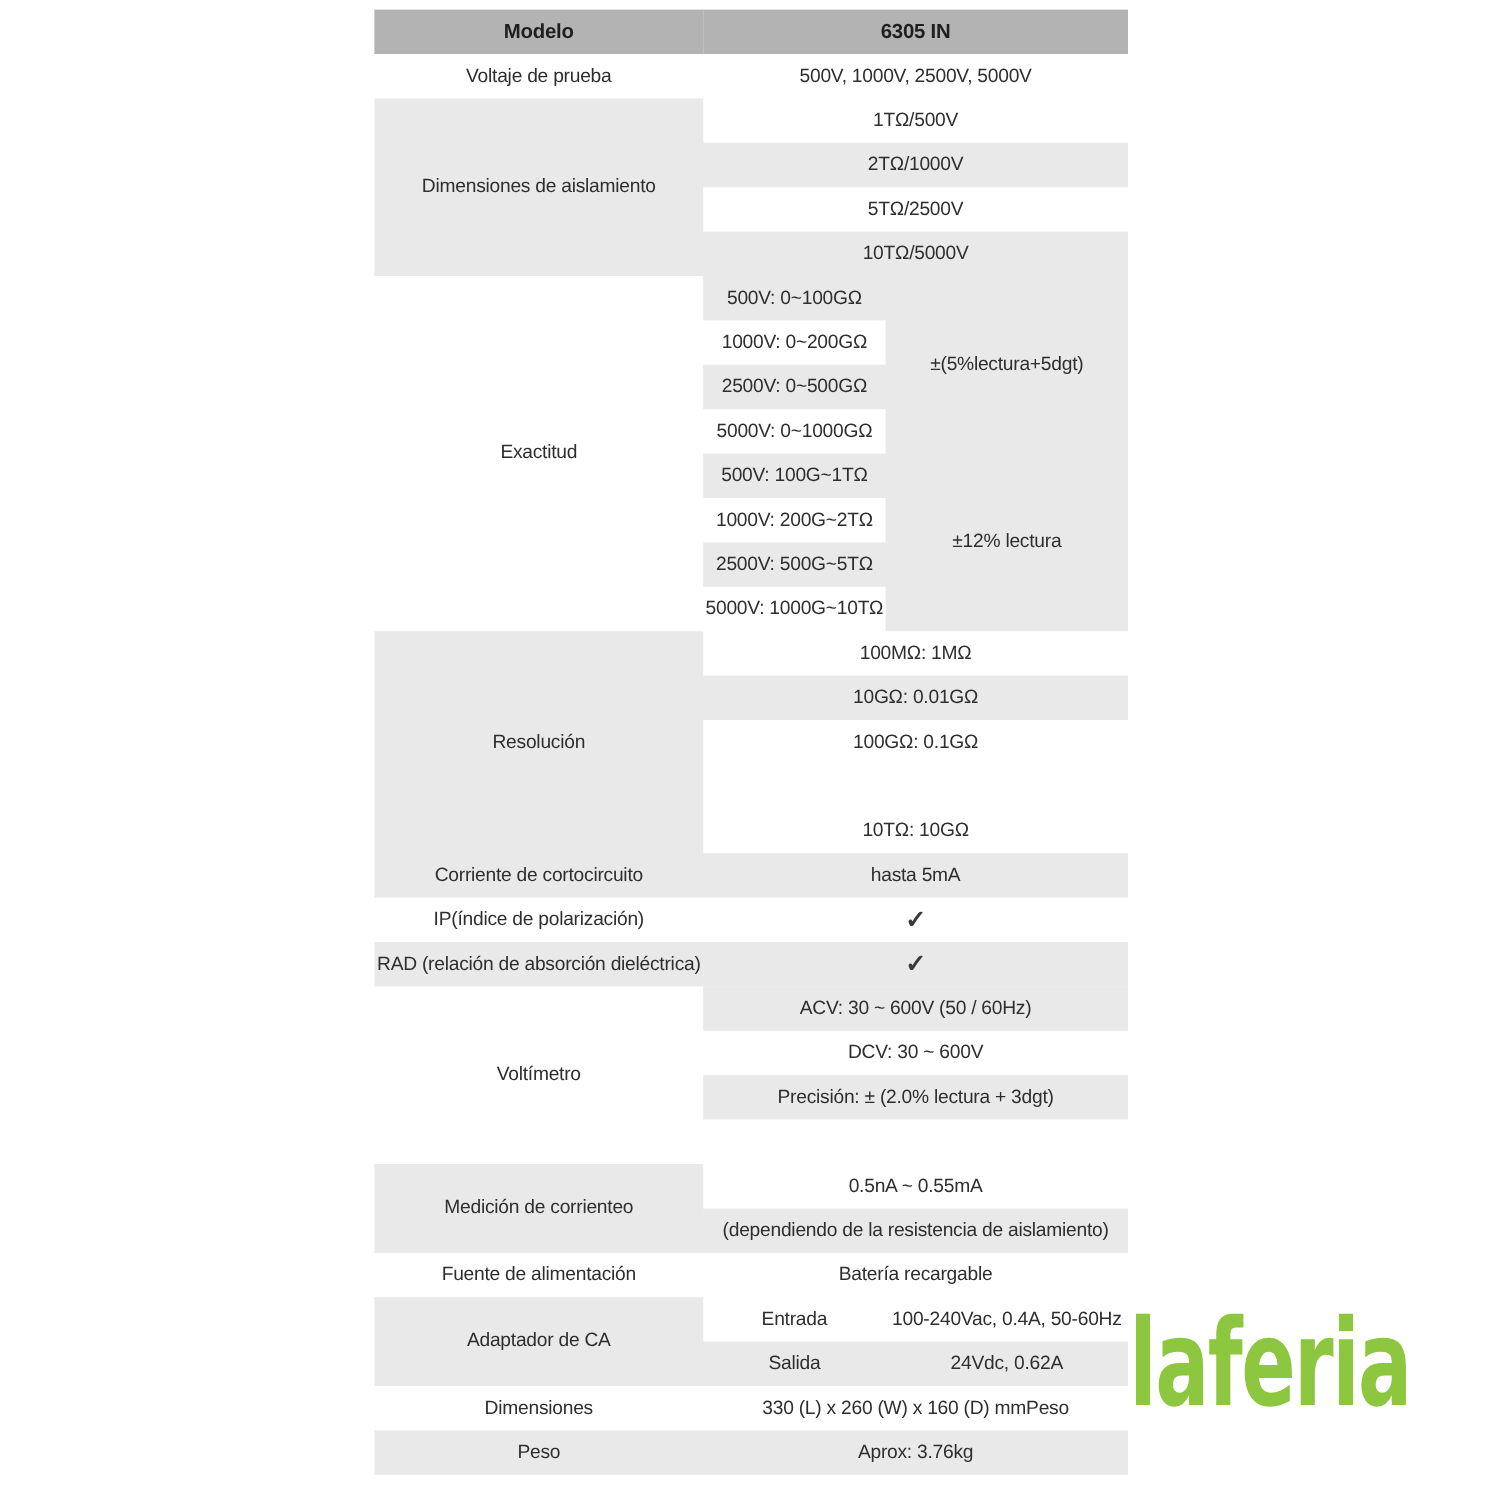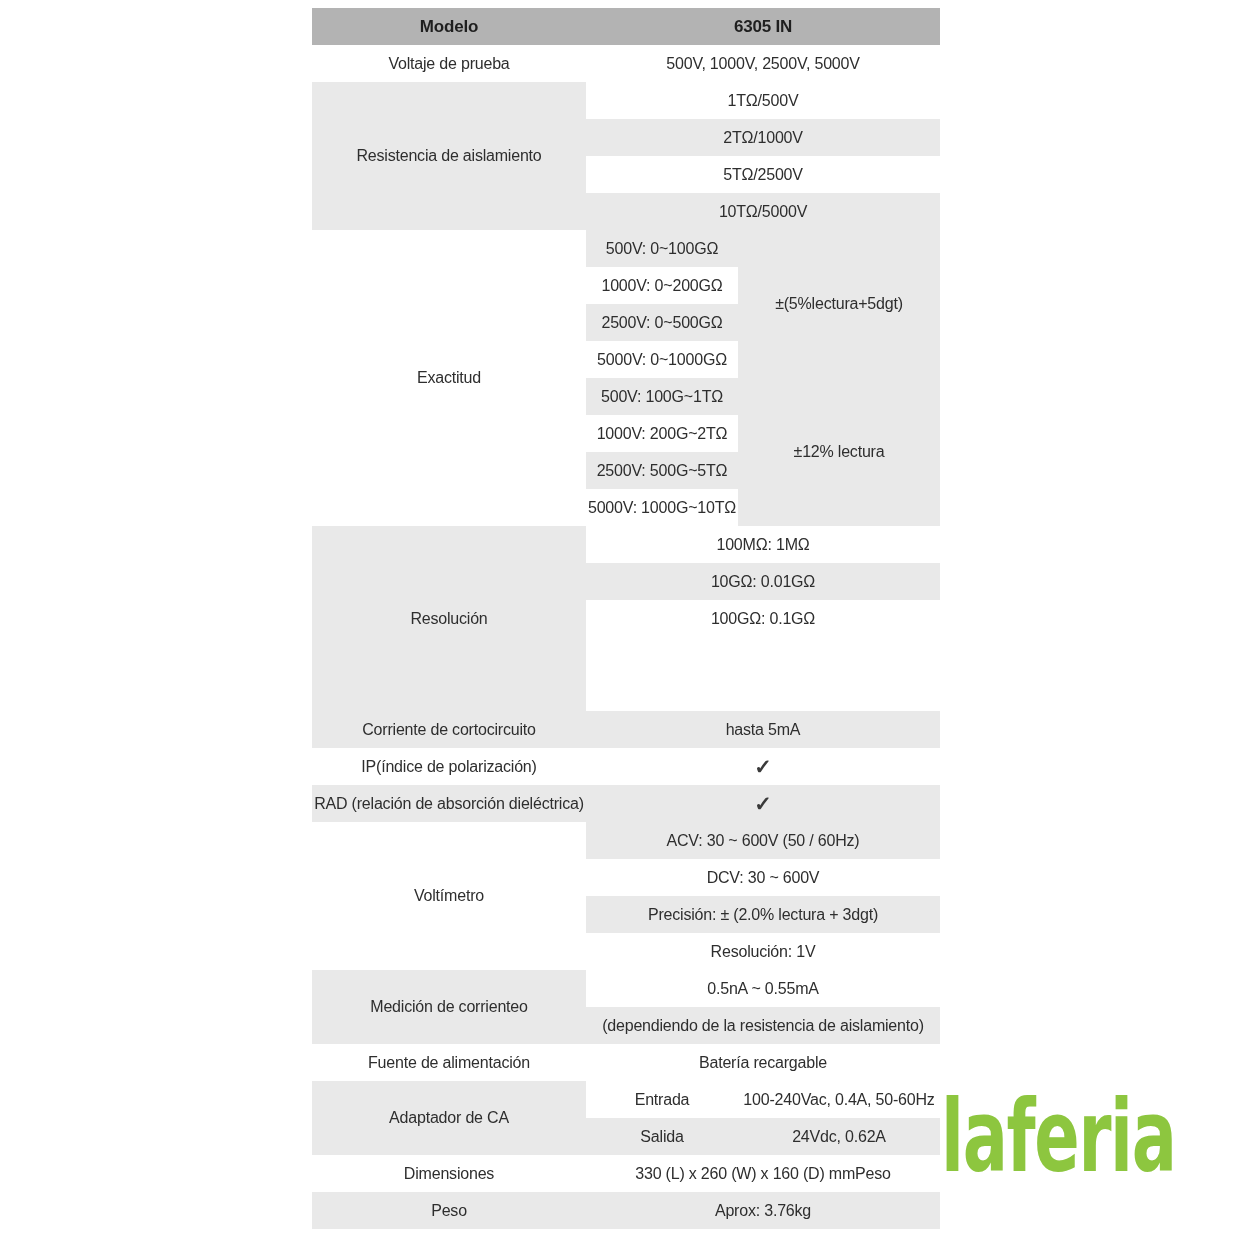--- a/index.html
+++ b/index.html
@@ -79,21 +79,21 @@
   <span class="watermark wm3">laferia</span>
 
   <div class="spec-table">
 
     <div class="c h" style="grid-area:1/1/2/2">Modelo</div>
     <div class="c h" style="grid-area:1/2/2/4">6305 IN</div>
 
     <div class="c" style="grid-area:2/1/3/2">Voltaje de prueba</div>
     <div class="c" style="grid-area:2/2/3/4">500V, 1000V, 2500V, 5000V</div>
 
-    <div class="c g" style="grid-area:3/1/7/2">Resistencia de aislamiento</div>
+    <div class="c g" style="grid-area:3/1/7/2">Dimensiones de aislamiento</div>
     <div class="c" style="grid-area:3/2/4/4">1TΩ/500V</div>
     <div class="c g" style="grid-area:4/2/5/4">2TΩ/1000V</div>
     <div class="c" style="grid-area:5/2/6/4">5TΩ/2500V</div>
     <div class="c g" style="grid-area:6/2/7/4">10TΩ/5000V</div>
 
     <div class="c" style="grid-area:7/1/15/2">Exactitud</div>
     <div class="c g" style="grid-area:7/2/8/3">500V: 0~100GΩ</div>
     <div class="c" style="grid-area:8/2/9/3">1000V: 0~200GΩ</div>
     <div class="c g" style="grid-area:9/2/10/3">2500V: 0~500GΩ</div>
     <div class="c" style="grid-area:10/2/11/3">5000V: 0~1000GΩ</div>
@@ -101,35 +101,35 @@
     <div class="c" style="grid-area:12/2/13/3">1000V: 200G~2TΩ</div>
     <div class="c g" style="grid-area:13/2/14/3">2500V: 500G~5TΩ</div>
     <div class="c" style="grid-area:14/2/15/3">5000V: 1000G~10TΩ</div>
     <div class="c g" style="grid-area:7/3/11/4">±(5%lectura+5dgt)</div>
     <div class="c g" style="grid-area:11/3/15/4">±12% lectura</div>
 
     <div class="c g" style="grid-area:15/1/20/2">Resolución</div>
     <div class="c" style="grid-area:15/2/16/4">100MΩ: 1MΩ</div>
     <div class="c g" style="grid-area:16/2/17/4">10GΩ: 0.01GΩ</div>
     <div class="c" style="grid-area:17/2/18/4">100GΩ: 0.1GΩ</div>
+    <div class="c" style="grid-area:19/2/20/4">10TΩ: 10GΩ</div>
 
     <div class="c g" style="grid-area:20/1/21/2">Corriente de cortocircuito</div>
     <div class="c g" style="grid-area:20/2/21/4">hasta 5mA</div>
 
     <div class="c" style="grid-area:21/1/22/2">IP(índice de polarización)</div>
     <div class="c check" style="grid-area:21/2/22/4">✓</div>
 
     <div class="c g" style="grid-area:22/1/23/2">RAD (relación de absorción dieléctrica)</div>
     <div class="c g check" style="grid-area:22/2/23/4">✓</div>
 
     <div class="c" style="grid-area:23/1/27/2">Voltímetro</div>
     <div class="c g" style="grid-area:23/2/24/4">ACV: 30 ~ 600V (50 / 60Hz)</div>
     <div class="c" style="grid-area:24/2/25/4">DCV: 30 ~ 600V</div>
     <div class="c g" style="grid-area:25/2/26/4">Precisión: ± (2.0% lectura + 3dgt)</div>
-    <div class="c" style="grid-area:26/2/27/4">Resolución: 1V</div>
 
     <div class="c g" style="grid-area:27/1/29/2">Medición de corrienteo</div>
     <div class="c" style="grid-area:27/2/28/4">0.5nA ~ 0.55mA</div>
     <div class="c g" style="grid-area:28/2/29/4">(dependiendo de la resistencia de aislamiento)</div>
 
     <div class="c" style="grid-area:29/1/30/2">Fuente de alimentación</div>
     <div class="c" style="grid-area:29/2/30/4">Batería recargable</div>
 
     <div class="c g" style="grid-area:30/1/32/2">Adaptador de CA</div>
     <div class="c" style="grid-area:30/2/31/3">Entrada</div>

